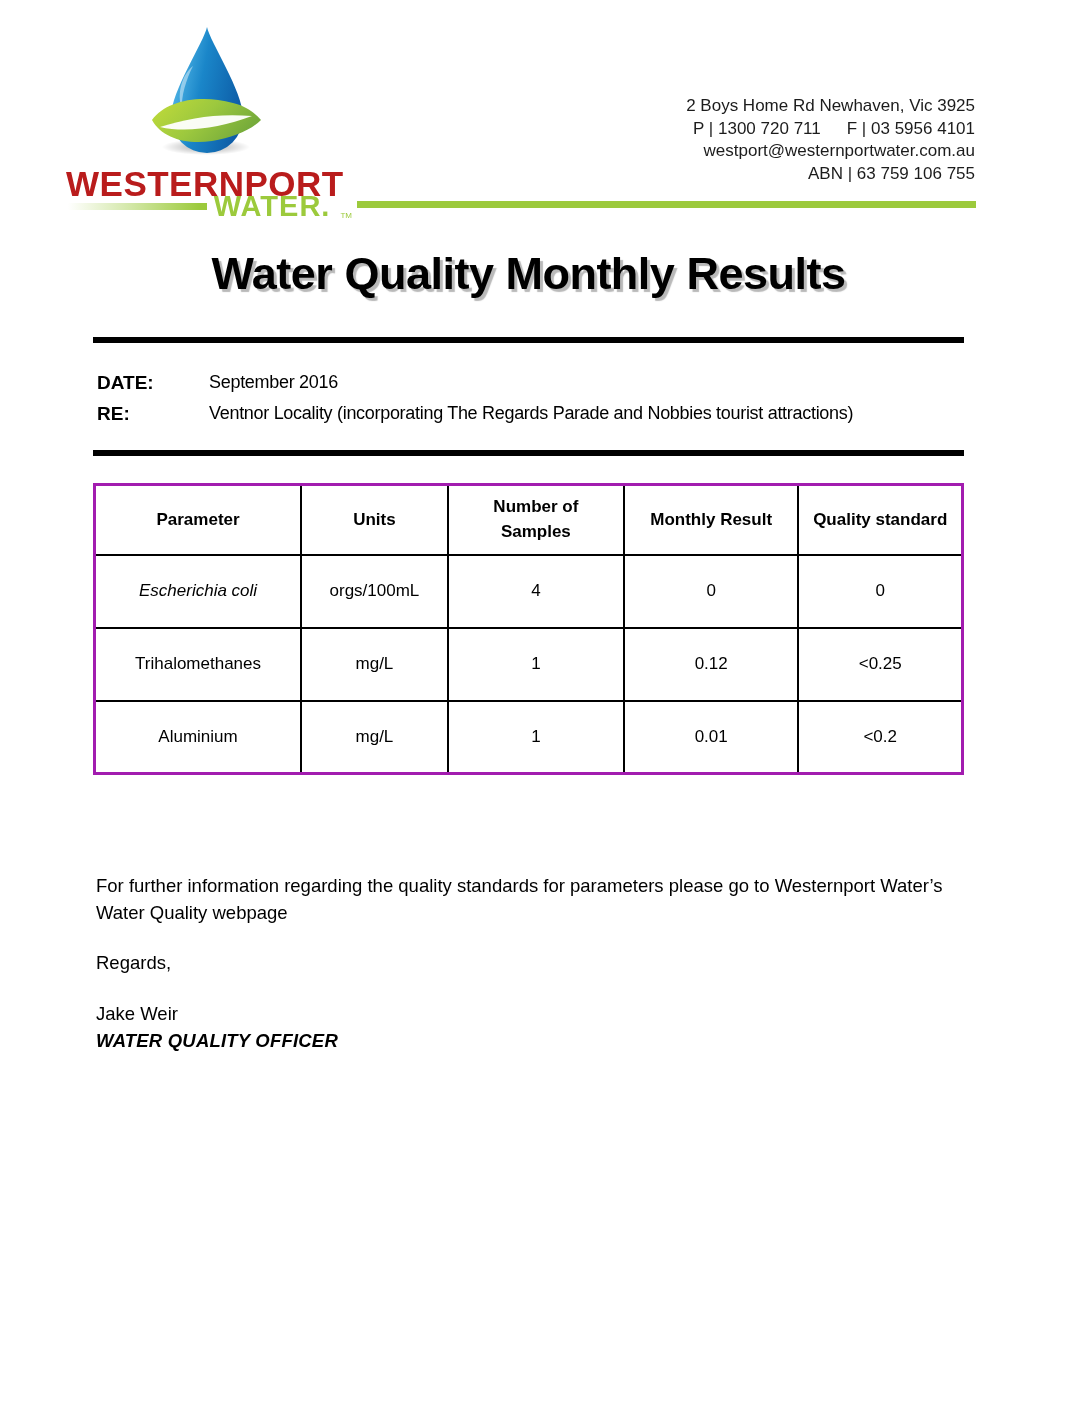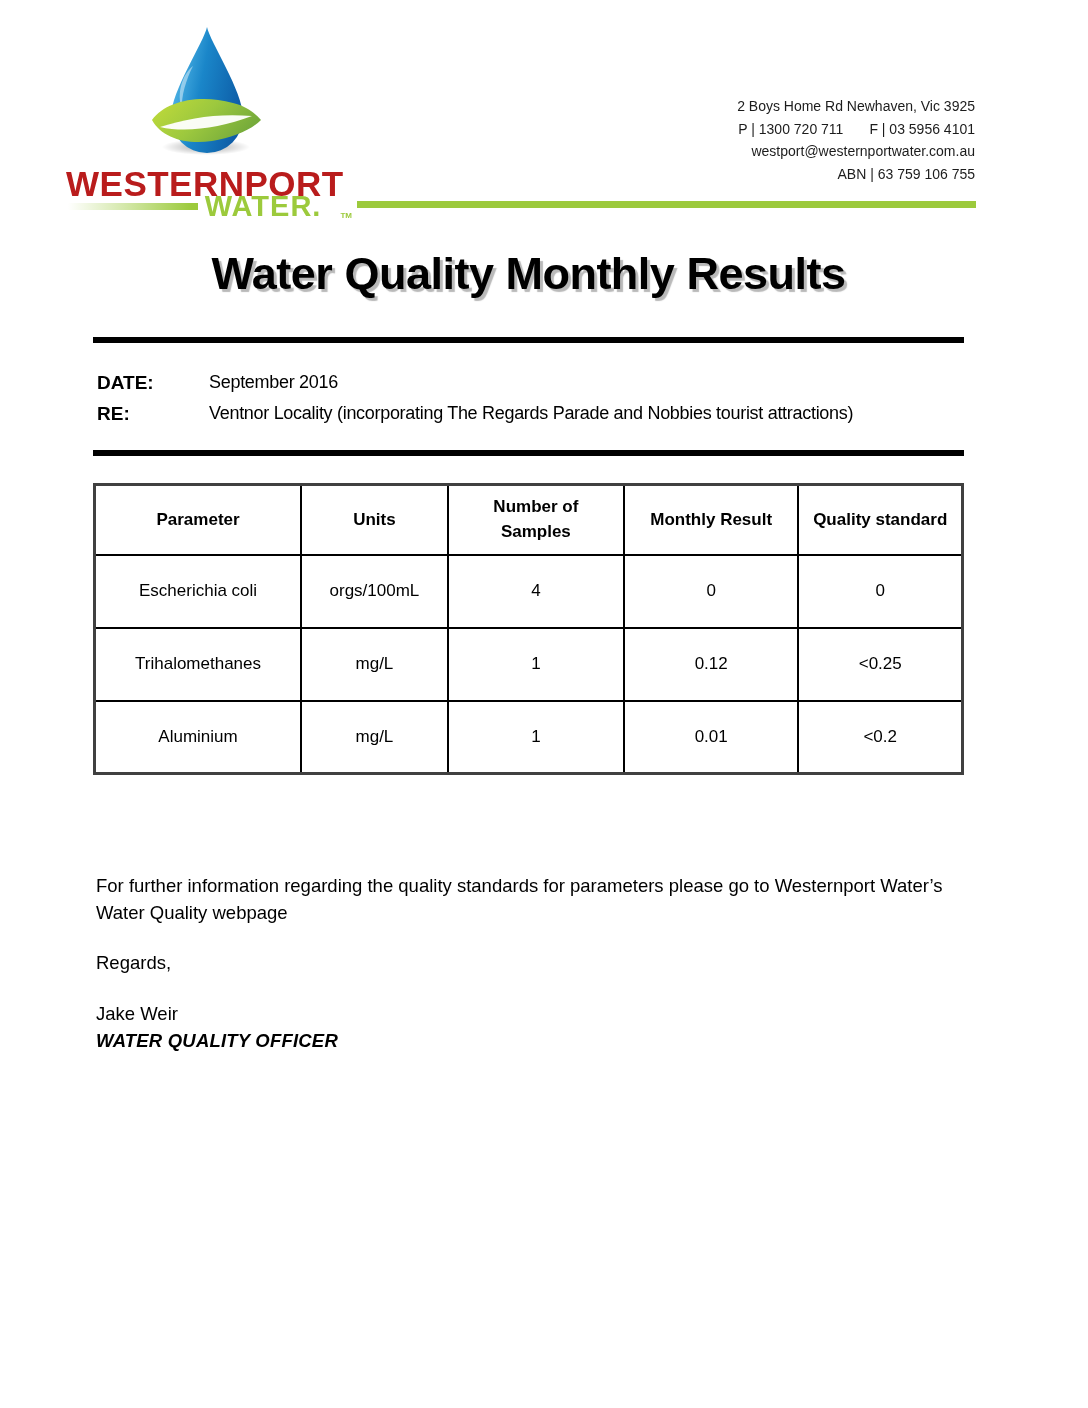--- a/index.html
+++ b/index.html
@@ -27,30 +27,30 @@
     display: flex; align-items: center; gap: 7px;
   }
   .grad-line {
     flex: 1; height: 7px;
     background: linear-gradient(to right, rgba(156,202,60,0) 0%, rgba(156,202,60,0.45) 45%, #9cca3c 95%);
   }
   .water-word {
     font-size: 29px; font-weight: 700; color: #9cca3c;
     letter-spacing: 1px; white-space: nowrap; line-height: 1;
   }
-  .tm-mark { font-size: 8px; font-weight: 700; color: #9cca3c; align-self: flex-end; margin-left: 12px; padding-bottom: 1px; }
+  .tm-mark { font-size: 8px; font-weight: 400; color: #9cca3c; align-self: flex-end; margin-left: 3px; padding-bottom: 1px; }
   .long-green-line {
     position: absolute; left: 357px; top: 201px; width: 619px; height: 7px;
     background: #9cca3c;
   }
 
   
   .contact {
     position: absolute; right: 113px; top: 95px;
-    text-align: right; font-size: 14px; line-height: 22.5px; color: #1c1c1c;
+    text-align: right; font-size: 17px; line-height: 22.5px; color: #1c1c1c;
     white-space: nowrap;
   }
   .contact .sep-gap { display: inline-block; width: 26px; }
   .contact .lbl { font-weight: 400; }
 
   
   .doc-title {
     position: absolute; left: 93px; top: 248px; width: 871px;
     text-align: center; font-size: 45px; font-weight: 600; color: #000;
     letter-spacing: -0.5px;
@@ -71,27 +71,27 @@
   
   .results-table {
     position: absolute; left: 93px; top: 483px; width: 871px;
     border-collapse: collapse; table-layout: fixed;
     font-size: 17px; text-align: center;
   }
   .results-table th, .results-table td {
     border: 2px solid #000; text-align: center; vertical-align: middle;
     padding: 0 6px;
   }
-  .results-table { border: 3px solid #404040; }
+  .results-table { border: 3px solid #a21caf; }
   .results-table th { font-weight: 700; height: 70px; }
   .results-table td { height: 73px; font-weight: 400; }
   .col-1 { width: 23.8%; } .col-2 { width: 16.9%; } .col-3 { width: 20.3%; }
   .col-4 { width: 20.1%; } .col-5 { width: 18.9%; }
   .hdr-wrap { display: inline-block; max-width: 100px; line-height: 1.45; }
-  .italic { }
+  .italic { font-style: italic; }
 
   
   .info-text {
     position: absolute; left: 96px; top: 872px; width: 874px;
     font-size: 18.5px; line-height: 27px; color: #000;
   }
   .regards  { position: absolute; left: 96px; top: 952px; font-size: 18.5px; }
   .sig-name { position: absolute; left: 96px; top: 1003px; font-size: 18.5px; }
   .sig-role { position: absolute; left: 96px; top: 1030px; font-size: 18.5px; font-weight: 700; letter-spacing: 0.2px; font-style: italic; }
 </style>

